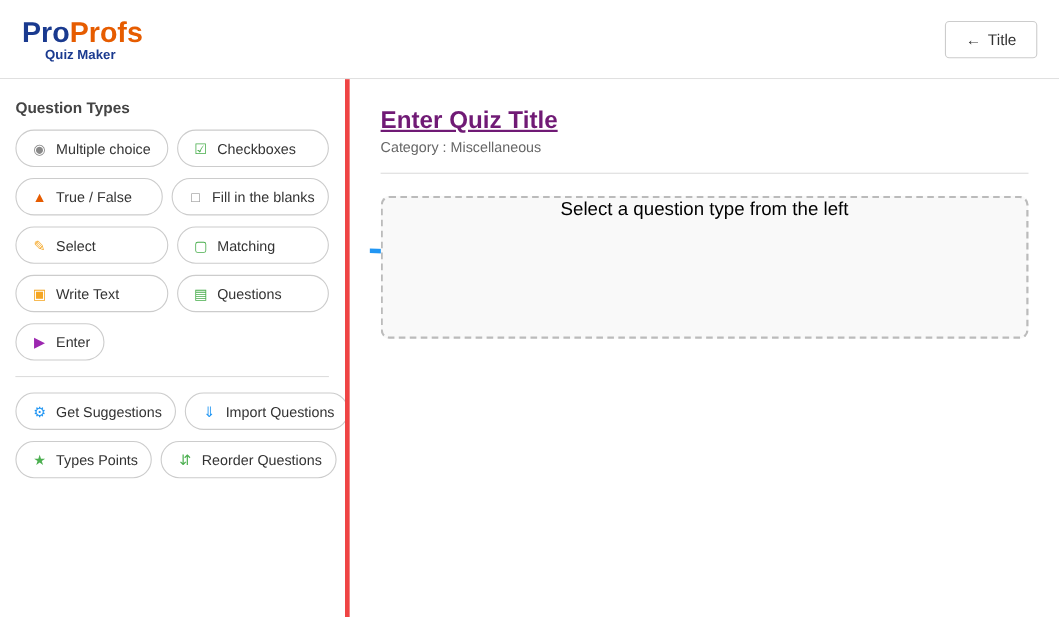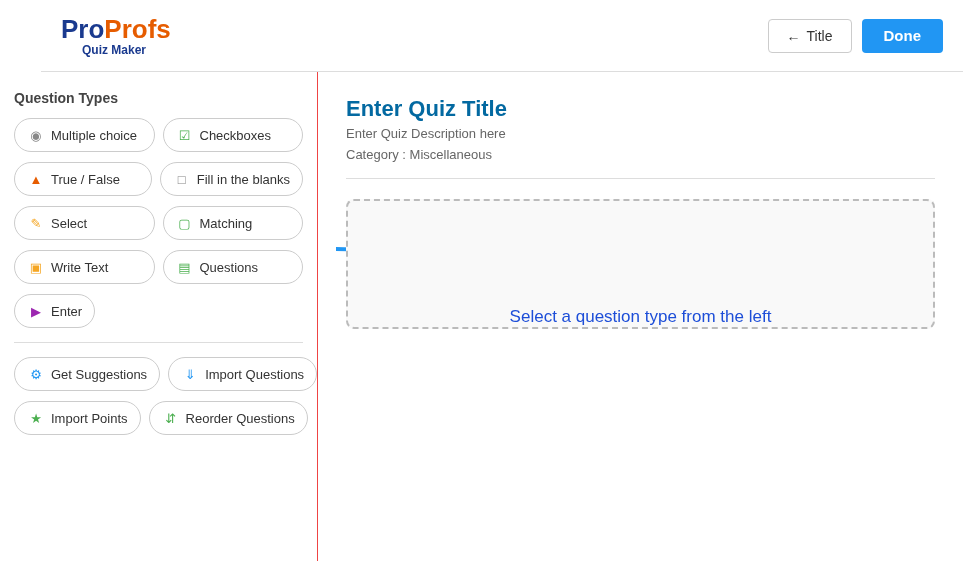--- a/index.html
+++ b/index.html
@@ -6,21 +6,20 @@
     body { font-family: Arial, sans-serif; background: #fff; width: 963px; height: 561px; overflow: hidden; }
 
     
     .header {
       display: flex;
       align-items: center;
       justify-content: space-between;
       padding: 10px 20px;
       border-bottom: 1px solid #ddd;
       height: 72px;
-      margin-left: 41px;
     }
     .logo-area { display: flex; flex-direction: column; line-height: 1; }
     .logo-pro { font-size: 26px; font-weight: bold; }
     .logo-pro span.pro { color: #1a3a8f; }
     .logo-pro span.profs { color: #e65c00; }
     .logo-sub { font-size: 12px; color: #1a3a8f; font-weight: bold; margin-top: 2px; padding-left: 21px; }
     .header-buttons { display: flex; gap: 10px; }
     .btn-back {
       display: flex; align-items: center; gap: 6px;
       padding: 8px 18px;
@@ -44,21 +43,21 @@
 
     
     .main-layout {
       display: flex;
       height: calc(561px - 72px);
     }
 
     
     .left-panel {
       width: 318px;
-      border-right: 1px solid #ef4444;
+      border-right: 5px solid #ef4444;
       padding: 18px 14px;
       background: #fff;
       overflow-y: auto;
     }
     .section-title {
       font-size: 14px;
       font-weight: bold;
       color: #444;
       margin-bottom: 12px;
     }
@@ -108,44 +107,45 @@
     
     .right-panel {
       flex: 1;
       padding: 24px 28px;
       position: relative;
       background: #fff;
     }
     .quiz-title-text {
       font-size: 22px;
       font-weight: bold;
-      color: #0369a1;
+      color: #701a75;
       margin-bottom: 4px;
+      text-decoration: underline;
     }
     .quiz-desc {
       font-size: 13px;
       color: #666;
       margin-bottom: 6px;
     }
     .quiz-category {
       font-size: 13px;
       color: #444;
       margin-bottom: 16px;
     }
     .quiz-category span { color: #666; }
     .separator { border: none; border-top: 1px solid #ddd; margin-bottom: 20px; }
     .drop-zone {
       border: 2px dashed #bbb;
       border-radius: 8px;
       background: #f9f9f9;
       height: 130px;
       display: flex;
-      align-items: flex-end;
+      align-items: flex-start;
       justify-content: center;
-      color: #1d4ed8;
+      color: #000000;
       font-size: 17px;
       position: relative;
     }
 
     
     .arrow-container {
       position: absolute;
       left: -10px;
       top: 50%;
       transform: translateY(-50%);
@@ -160,23 +160,20 @@
     <div class="logo-pro">
       <span class="pro">Pro</span><span class="profs">Profs</span>
     </div>
     <div class="logo-sub">Quiz Maker</div>
   </div>
   <div class="header-buttons">
     <button class="btn-back">
       <span>←</span>
       <span>Title</span>
     </button>
-    <button class="btn-done">
-      <span>Done</span>
-    </button>
   </div>
 </div>
 
 <div class="main-layout">
 
   <div class="left-panel">
     <div class="section-title">Question Types</div>
 
     <div class="btn-grid">
       <button class="q-btn">
@@ -239,32 +236,31 @@
       </button>
       <button class="q-btn">
         <span class="icon icon-import">⇓</span>
         <span>Import Questions</span>
       </button>
     </div>
 
     <div class="btn-grid">
       <button class="q-btn">
         <span class="icon icon-points">★</span>
-        <span>Import Points</span>
+        <span>Types Points</span>
       </button>
       <button class="q-btn">
         <span class="icon icon-reorder">⇵</span>
         <span>Reorder Questions</span>
       </button>
     </div>
   </div>
 
   <div class="right-panel">
     <div class="quiz-title-text">Enter Quiz Title</div>
-    <div class="quiz-desc">Enter Quiz Description here</div>
     <div class="quiz-category">
       <span>Category :</span>
       <span>Miscellaneous</span>
     </div>
     <hr class="separator">
 
     <div style="position: relative;">
 
       <div class="arrow-container">
         <svg class="arrow-svg" width="110" height="50" viewBox="0 0 110 50">

